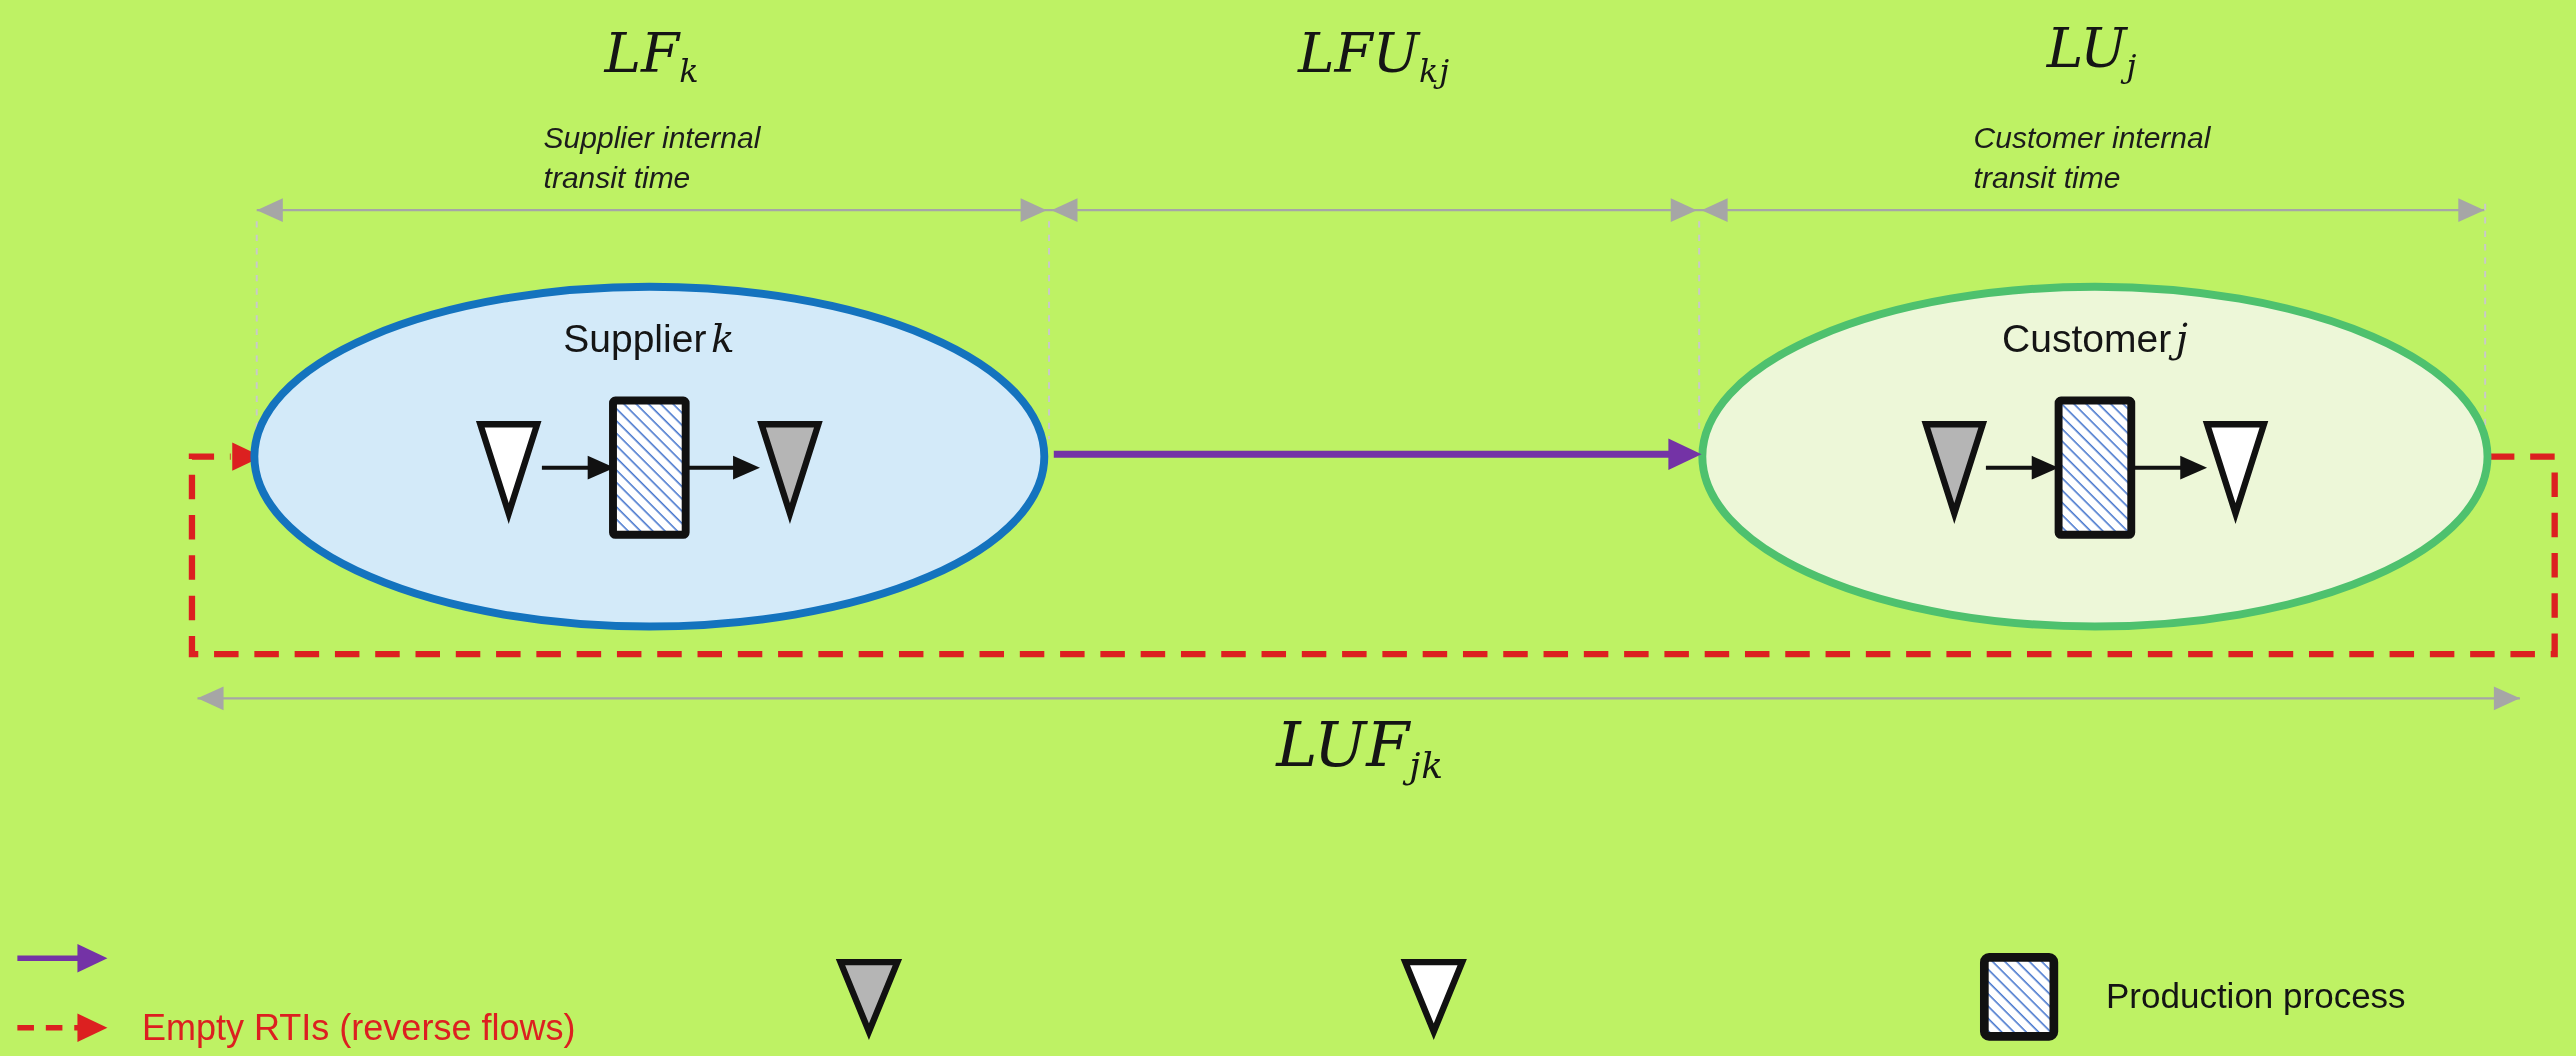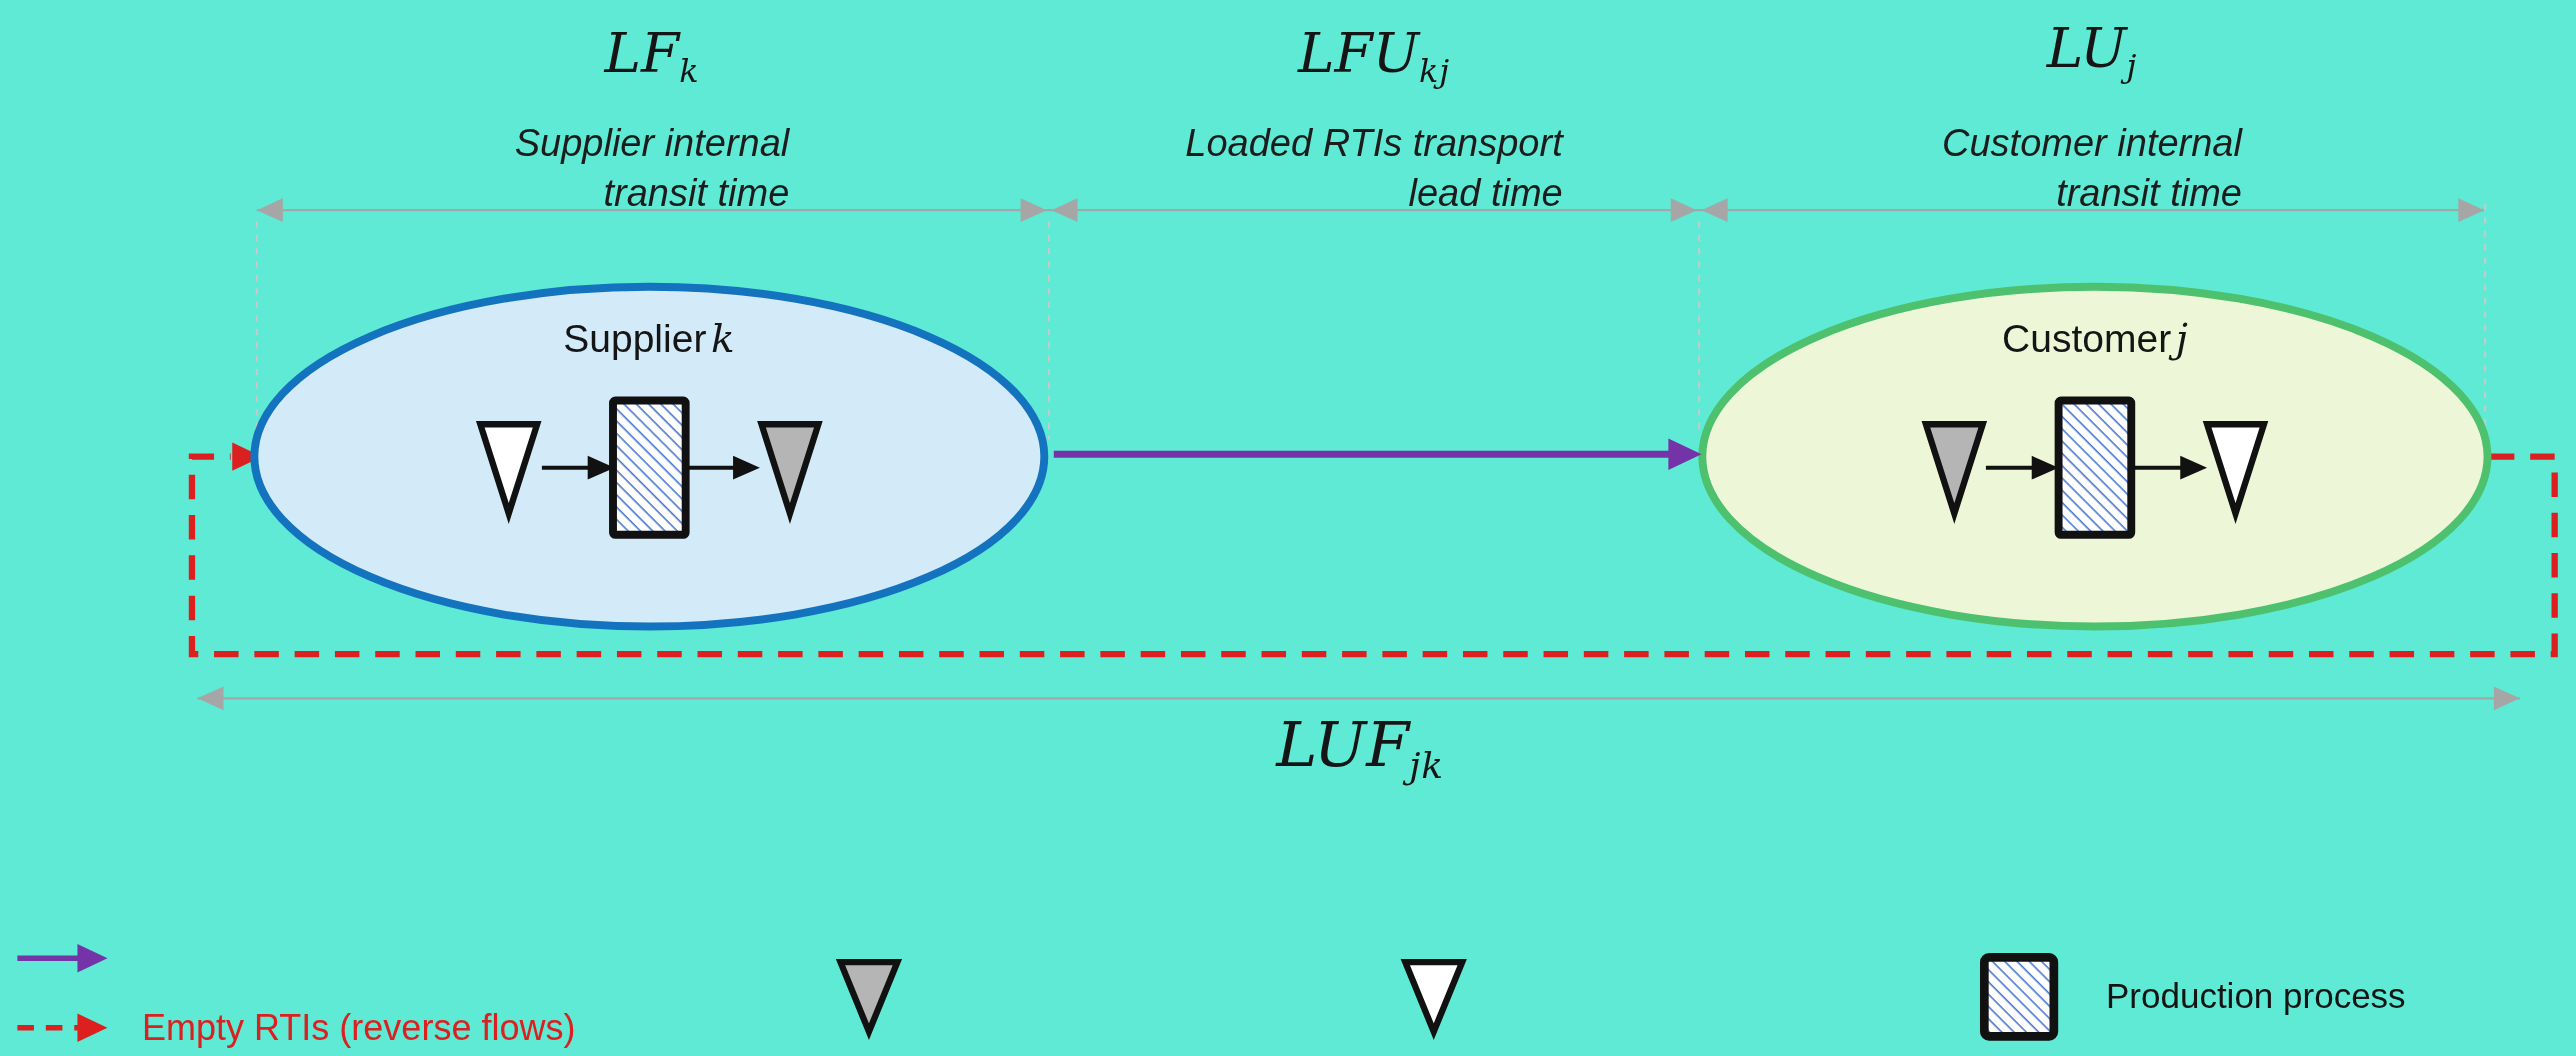--- a/index.html
+++ b/index.html
@@ -1,24 +1,24 @@
 <!DOCTYPE html>
 <html style="--supplier-fill: #D3EAF9; --supplier-border: #1473BE; --customer-fill: #EDF7D8; --customer-border: #4EC16E; --forward-flow: #7433A6; --reverse-flow: #DC2020; --measure-line: #A6A6A6; --guide-dash: #C9C9C9; --hatch-blue: #4777CE; --loaded-inventory-fill: #B5B5B5; --empty-inventory-fill: #FFFFFF; --shape-stroke: #111111;font-size:12.6px"><head>
 <meta charset="utf-8">
 <style>
   html,body{margin:0;padding:0;background:#ffffff;}
-  #stage{position:relative;width:2576px;height:1057px;background:#5eead4;overflow:hidden;
+  #stage{position:relative;width:2576px;height:1057px;background:#bef264;overflow:hidden;
          font-family:"Liberation Sans",sans-serif;}
   #diagram-svg{position:absolute;left:0;top:0;}
   .mathlabel{position:absolute;transform:translateX(-50%);white-space:nowrap;
              font-family:"DejaVu Serif",serif;font-style:italic;font-size:55px;color:#151515;}
   .mathlabel .sub{font-size:.58em;vertical-align:-0.32em;letter-spacing:0.8px;}
   .mathlabel.big{font-size:62px;}
-  .cap{position:absolute;transform:translateX(-50%);text-align:right;white-space:nowrap;
-       font-family:"Liberation Sans",sans-serif;font-style:italic;font-size:38px;
+  .cap{position:absolute;transform:translateX(-50%);text-align:left;white-space:nowrap;
+       font-family:"Liberation Sans",sans-serif;font-style:italic;font-size:30px;
        color:#1c1c1c;line-height:1.32;}
   .node-title{position:absolute;transform:translateX(-50%);white-space:nowrap;
               font-size:39px;color:#151515;}
   .node-title .var{font-family:"DejaVu Serif",serif;font-style:italic;padding-left:4.7px;}
   .legend-label{position:absolute;white-space:nowrap;font-size:35px;color:#141414;line-height:1.2;}
   .legend-label.flow{font-size:36px;}
   .flow-forward{color:var(--forward-flow);}
   .flow-reverse{color:var(--reverse-flow);}
 </style>
 </head>
@@ -110,24 +110,20 @@
     <span>LF</span><span class="sub">k</span>
   </div>
   <div class="cap" style="left:652px;top:118px">
     <div>Supplier internal</div>
     <div>transit time</div>
   </div>
 
   <div class="mathlabel" style="left:1374px;top:20.5px">
     <span>LFU</span><span class="sub">kj</span>
   </div>
-  <div class="cap" style="left:1374px;top:118px">
-    <div>Loaded RTIs transport</div>
-    <div>lead time</div>
-  </div>
 
   <div class="mathlabel" style="left:2092px;top:16px">
     <span>LU</span><span class="sub">j</span>
   </div>
   <div class="cap" style="left:2092px;top:118px">
     <div>Customer internal</div>
     <div>transit time</div>
   </div>
 
   <div class="node-title" style="left:649px;top:316px">

